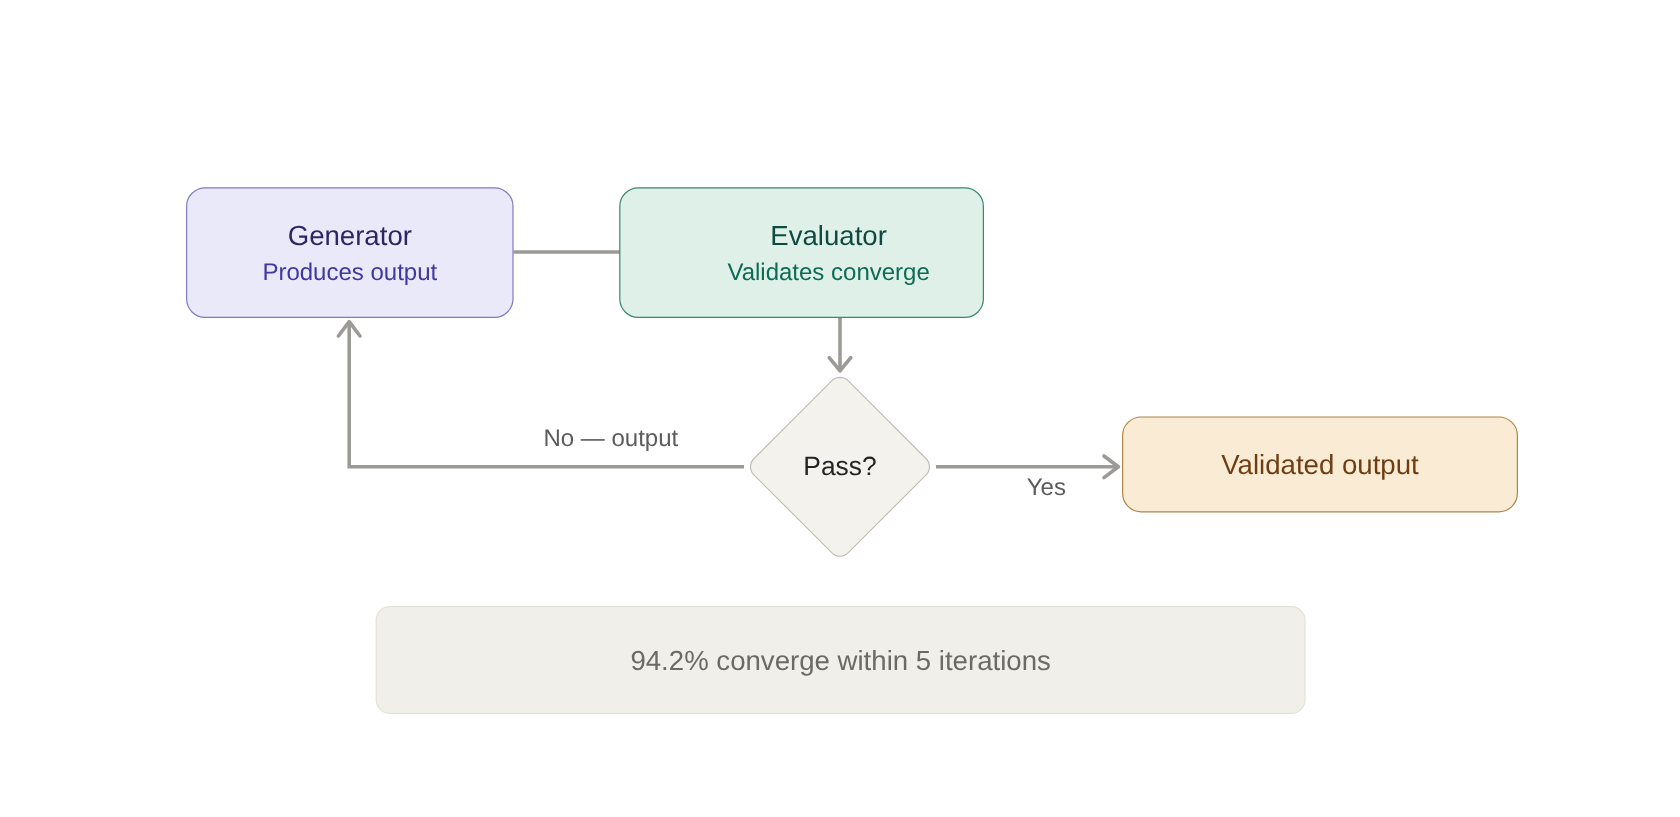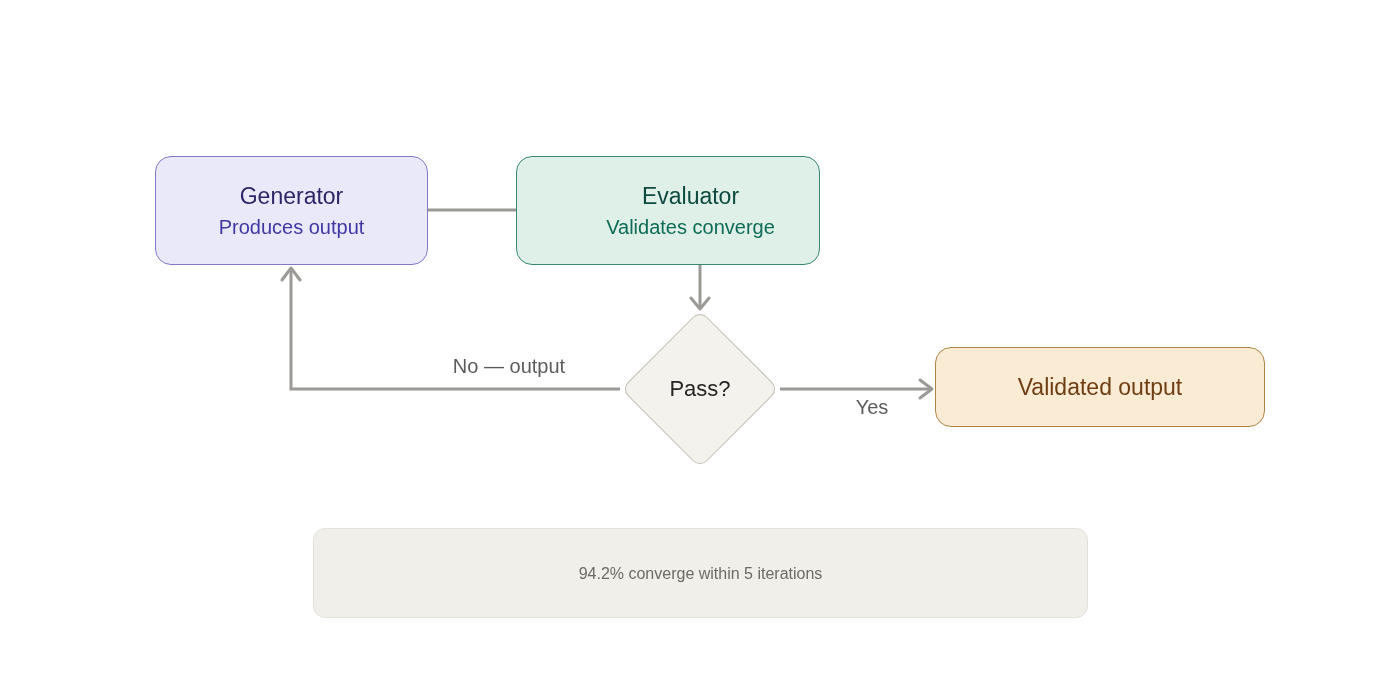--- a/index.html
+++ b/index.html
@@ -64,21 +64,21 @@
     position:absolute;transform:translate(-50%,-50%);
     font-size:20px;color:var(--edge-label);white-space:nowrap;
   }
   .edge-label.no{left:509px;top:366px;}
   .edge-label.yes{left:872px;top:366px;margin-top:41px;}
   .stats{
     position:absolute;left:313px;top:505px;width:775px;height:90px;
     background:var(--stats-fill);border:1px solid var(--stats-border);
     border-radius:12px;display:flex;flex-direction:column;
     align-items:center;justify-content:center;text-align:center;
-    color:var(--stats-text);font-size:16px;line-height:35px;margin-top:23px;
+    color:var(--stats-text);font-size:23px;line-height:35px;
   }
 </style>
 </head>
 <body>
 
 <div class="canvas">
 
   <svg class="edge-layer" viewBox="0 0 1400 681" xmlns="http://www.w3.org/2000/svg">
     <g>
       <path d="M428,210 H544"></path>

